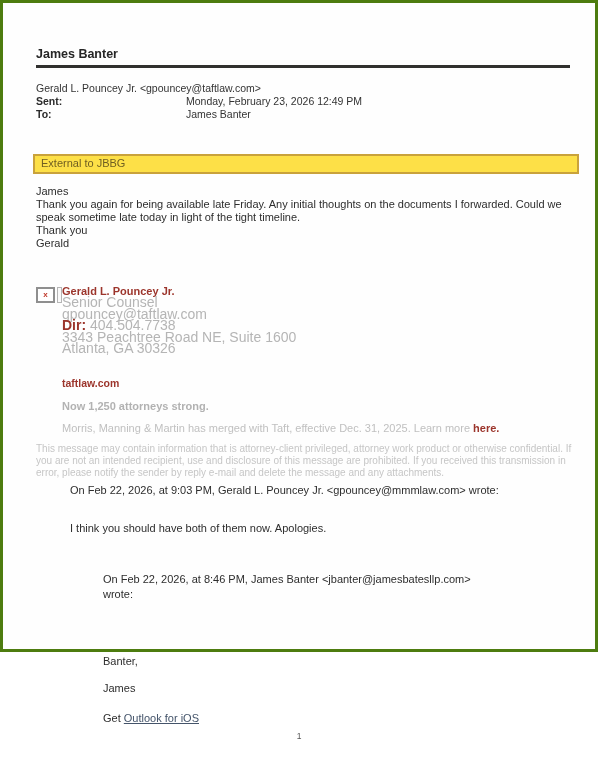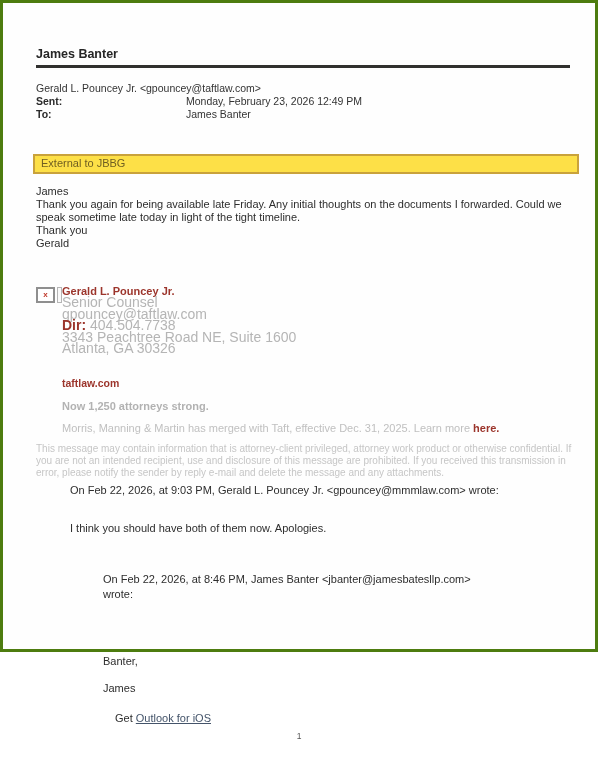--- a/index.html
+++ b/index.html
@@ -59,21 +59,21 @@
   .merger-link{font-weight:bold;color:#9c352c;margin-top:40px;}
   
   .disclaimer{position:absolute;left:33px;top:440px;width:536px;font-size:10px;line-height:12px;color:#c6c6c6;}
   
   .q1-header{position:absolute;left:67px;top:481px;width:500px;font-size:11px;color:#2d2d2d;}
   .q1-body{position:absolute;left:67px;top:519px;width:480px;font-size:11px;color:#2d2d2d;}
   .q2-header{position:absolute;left:100px;top:569px;width:382px;font-size:11px;line-height:15px;color:#2d2d2d;}
   .q2-body{position:absolute;left:100px;top:624px;width:440px;font-size:11px;color:#2d2d2d;}
   .q2-thanks{position:absolute;left:100px;top:652px;font-size:11px;color:#2d2d2d;}
   .q2-name{position:absolute;left:100px;top:679px;font-size:11px;color:#2d2d2d;}
-  .q2-outlook{position:absolute;left:112px;top:709px;font-size:11px;color:#2d2d2d;}
+  .q2-outlook{position:absolute;left:100px;top:709px;font-size:11px;color:#2d2d2d;}
   .outlook-link{color:#44546a;text-decoration:underline;cursor:pointer;}
   
   .page-number{position:absolute;left:0;top:728px;width:592px;text-align:center;font-size:8.5px;color:#555;}
 </style>
 </head>
 <body>
 
 <div class="page">
 
   <div class="recipient-header">James Banter</div>

